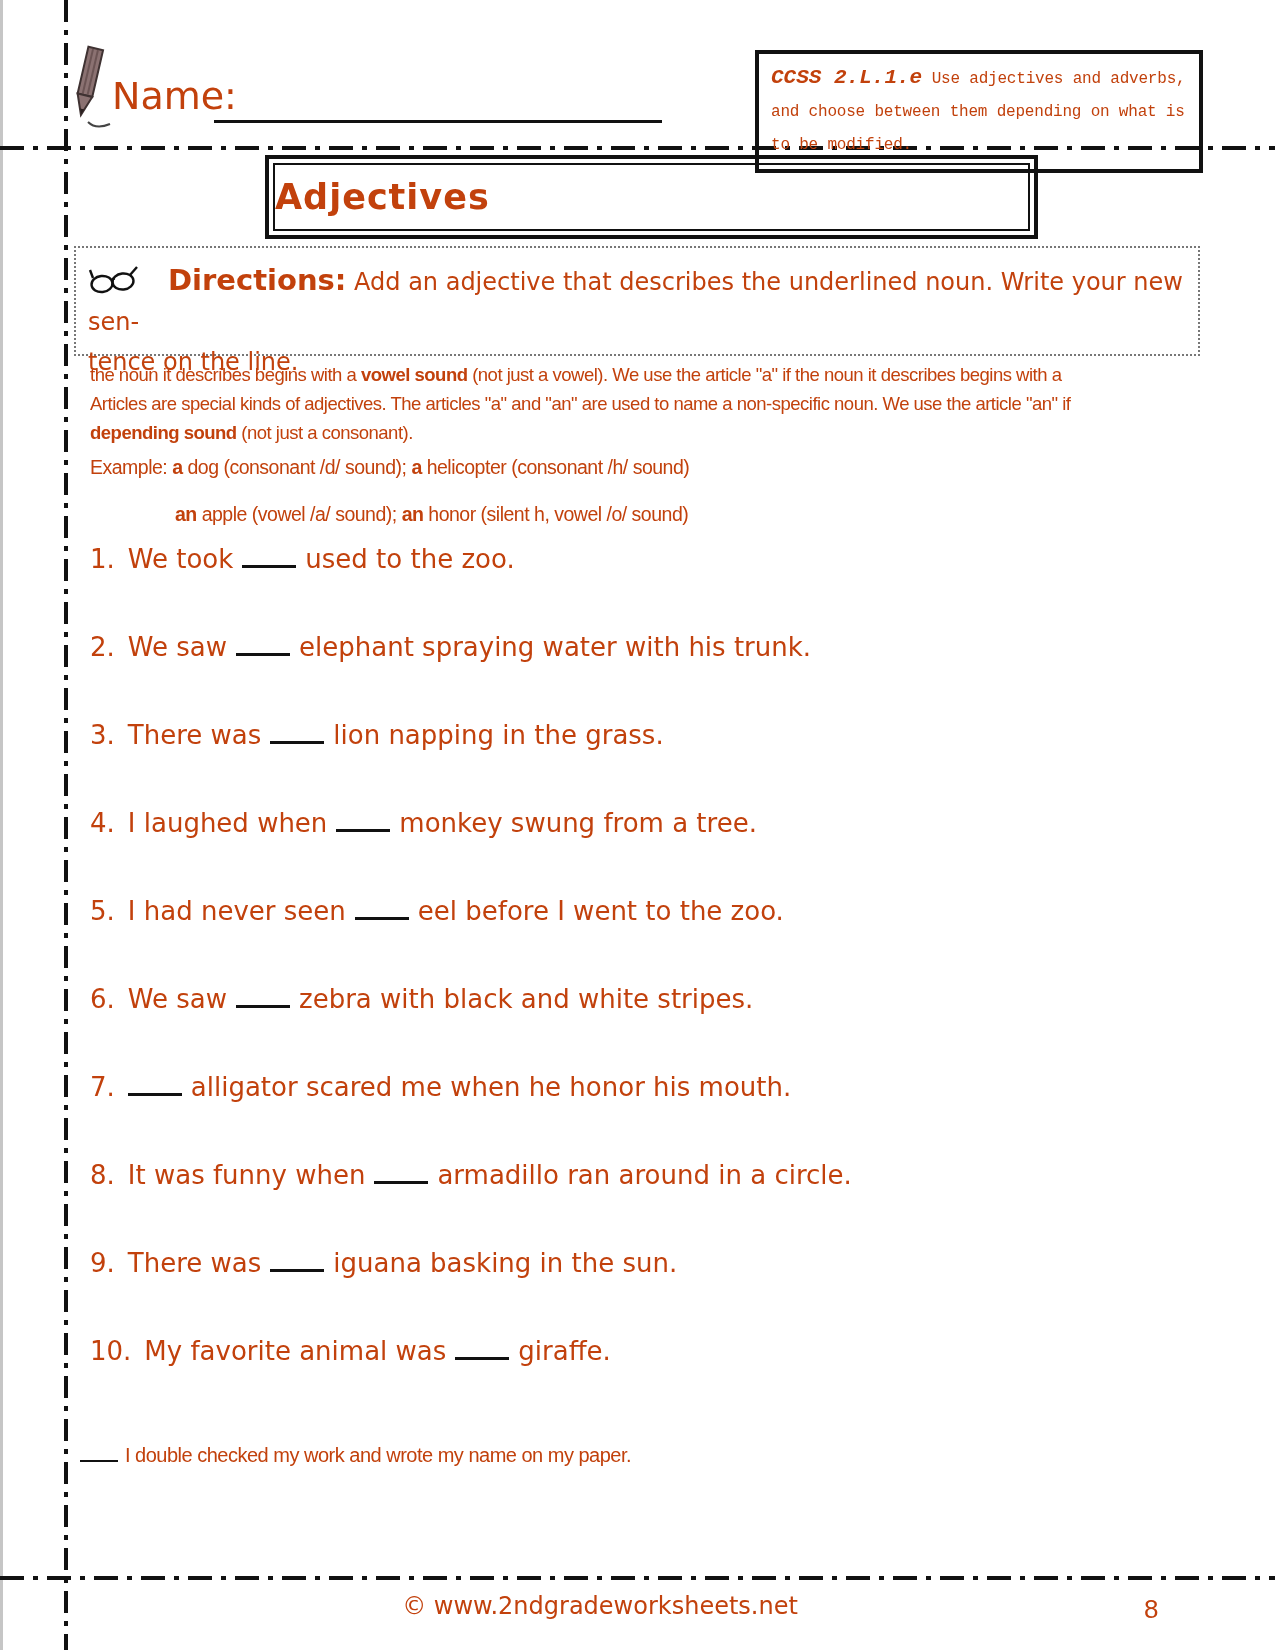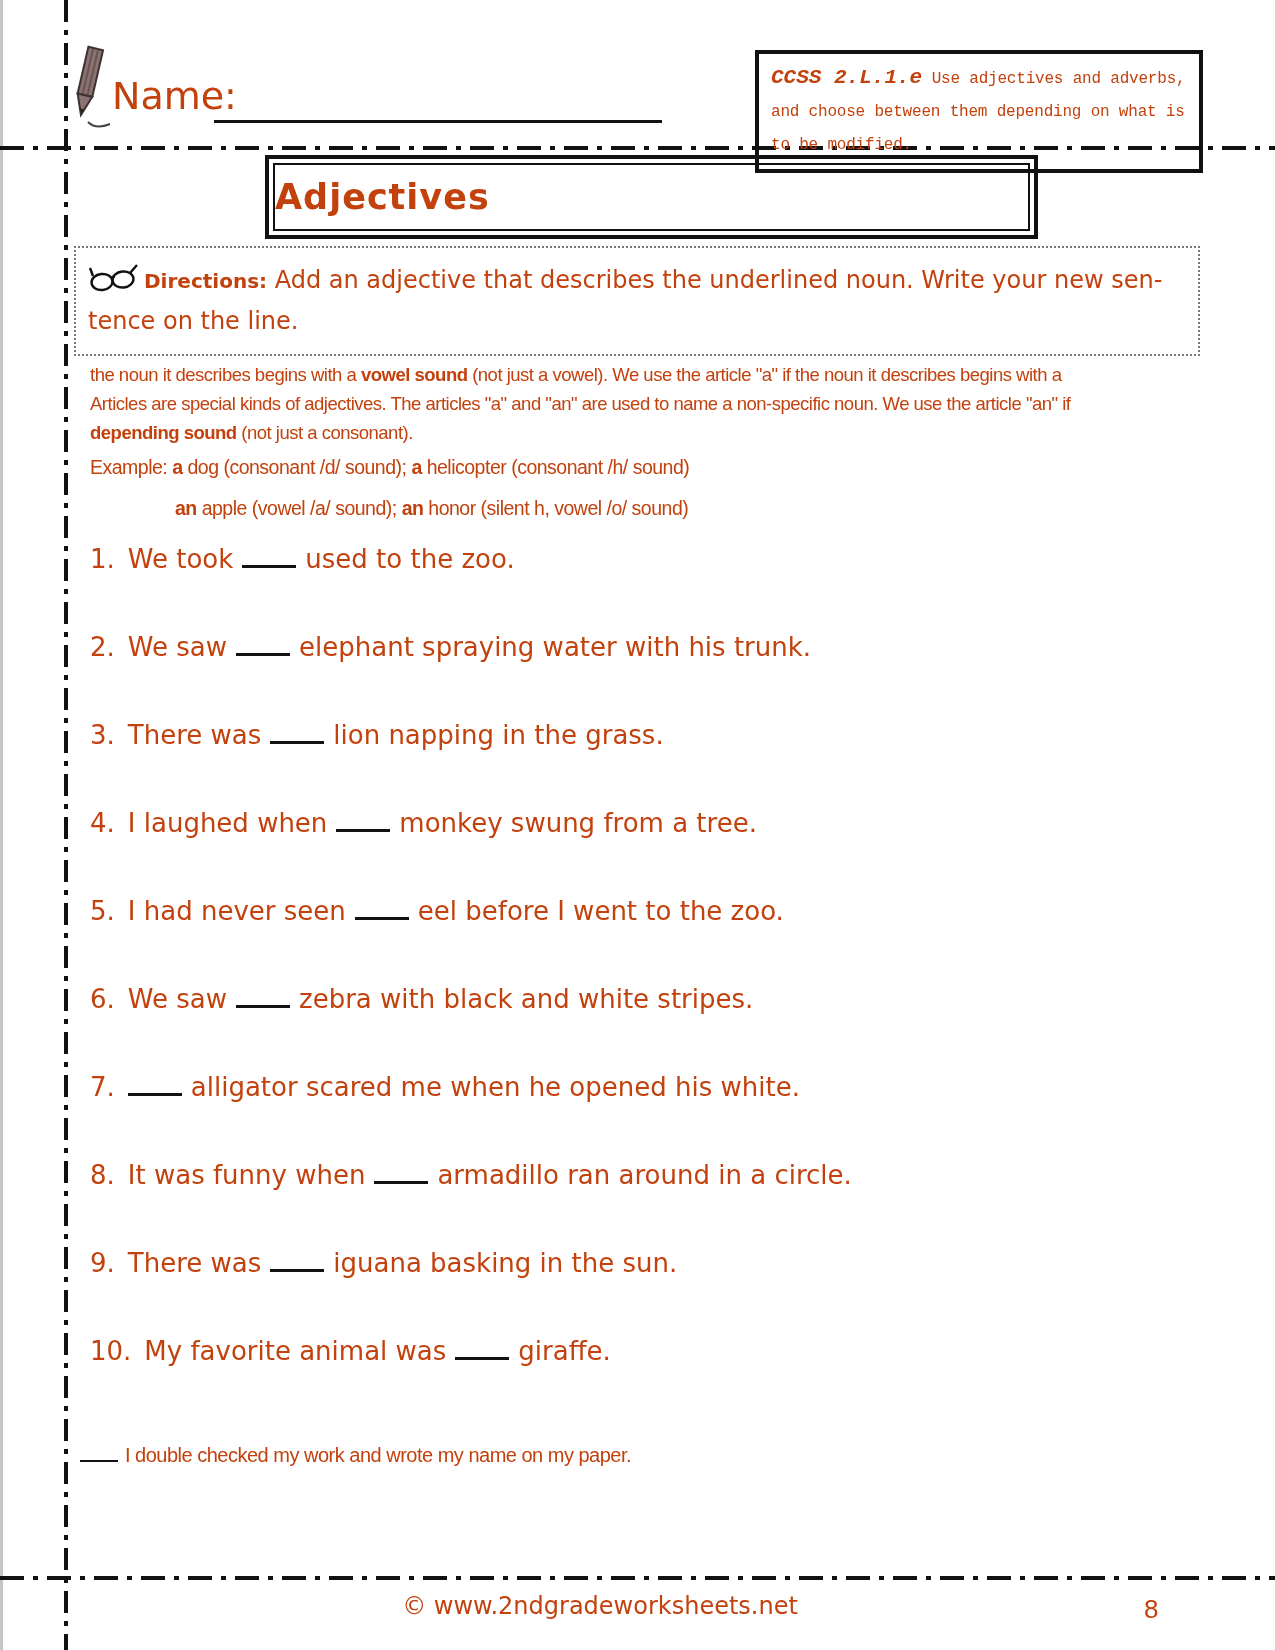--- a/index.html
+++ b/index.html
@@ -36,30 +36,30 @@
   
   .title-outer{position:absolute;left:265px;top:155px;width:757px;border:4px solid #111;padding:4px;}
   .title-inner{border:2px solid #111;height:64px;display:flex;align-items:center;justify-content:flex-start;}
   .title-text{font-size:35px;font-weight:bold;letter-spacing:1px;}
 
   
   .directions{
     position:absolute;left:74px;top:246px;width:1098px;height:82px;
     border:2px dotted #777;padding:12px 12px;font-size:24px;line-height:40px;
   }
-  .directions .dir-label{font-weight:bold;font-size:20px;}
+  .directions .dir-label{font-weight:bold;font-size:29px;margin-left:24px;}
   .glasses{vertical-align:-8px;margin-right:4px;}
 
   
   .narrow{font-family:"Liberation Sans",sans-serif;letter-spacing:-0.5px;}
   .info{position:absolute;left:90px;top:360px;width:1085px;font-size:18.5px;line-height:29px;}
   .info .line{white-space:nowrap;}
   .b{font-weight:bold;}
   .examples{position:absolute;left:90px;top:452px;width:1000px;font-size:19.5px;line-height:30px;}
-  .examples .ex2{margin-left:85px;margin-top:11px;}
+  .examples .ex2{margin-left:85px;margin-top:17px;}
 
   
   .sentences{position:absolute;left:90px;top:544px;width:1120px;}
   .sentence{height:88px;font-size:26px;white-space:nowrap;}
   .sentence .num{display:inline-block;margin-right:13px;}
   .blank{display:inline-block;width:54px;height:6px;border-bottom:3px solid #111;margin:0 9px;}
 
   
   .selfcheck{position:absolute;left:80px;top:1444px;font-size:20px;}
   .selfcheck .blank{width:38px;margin:0 7px 0 0;border-bottom-width:2px;}
@@ -126,21 +126,21 @@
     <div class="ex2"><span class="b">an</span><span> apple (vowel /a/ sound); </span><span class="b">an</span><span> honor (silent h, vowel /o/ sound)</span></div>
   </div>
 
   <div class="sentences" id="sentence-list">
       <div class="sentence"><span class="num">1.</span><span>We took</span><span class="blank"></span><span>used to the zoo.</span></div>
       <div class="sentence"><span class="num">2.</span><span>We saw</span><span class="blank"></span><span>elephant spraying water with his trunk.</span></div>
       <div class="sentence"><span class="num">3.</span><span>There was</span><span class="blank"></span><span>lion napping in the grass.</span></div>
       <div class="sentence"><span class="num">4.</span><span>I laughed when</span><span class="blank"></span><span>monkey swung from a tree.</span></div>
       <div class="sentence"><span class="num">5.</span><span>I had never seen</span><span class="blank"></span><span>eel before I went to the zoo.</span></div>
       <div class="sentence"><span class="num">6.</span><span>We saw</span><span class="blank"></span><span>zebra with black and white stripes.</span></div>
-      <div class="sentence"><span class="num">7.</span><span class="blank" style="margin-left: 0px;"></span><span>alligator scared me when he opened his white.</span></div>
+      <div class="sentence"><span class="num">7.</span><span class="blank" style="margin-left: 0px;"></span><span>alligator scared me when he honor his mouth.</span></div>
       <div class="sentence"><span class="num">8.</span><span>It was funny when</span><span class="blank"></span><span>armadillo ran around in a circle.</span></div>
       <div class="sentence"><span class="num">9.</span><span>There was</span><span class="blank"></span><span>iguana basking in the sun.</span></div>
       <div class="sentence"><span class="num">10.</span><span>My favorite animal was</span><span class="blank"></span><span>giraffe.</span></div>
     </div>
 
   <div class="selfcheck narrow">
     <span class="blank"></span><span>I double checked my work and wrote my name on my  paper.</span>
   </div>
 
   <div class="footer-site">© www.2ndgradeworksheets.net</div>

